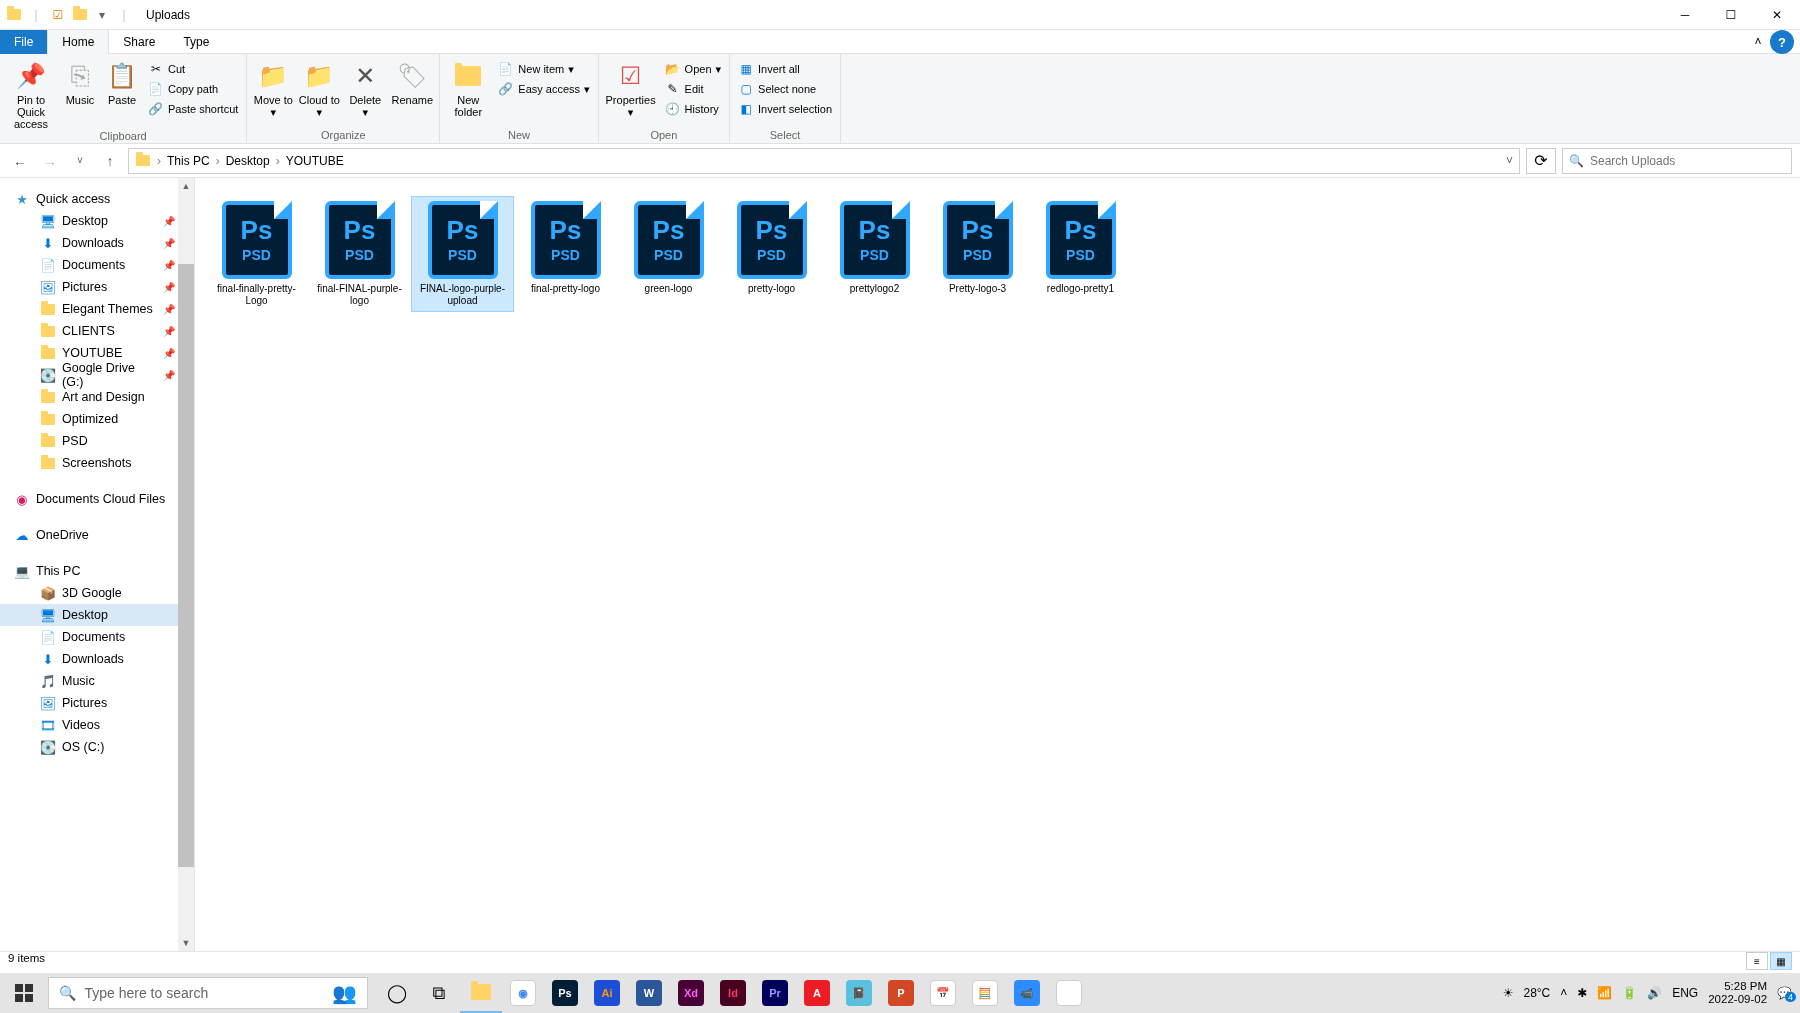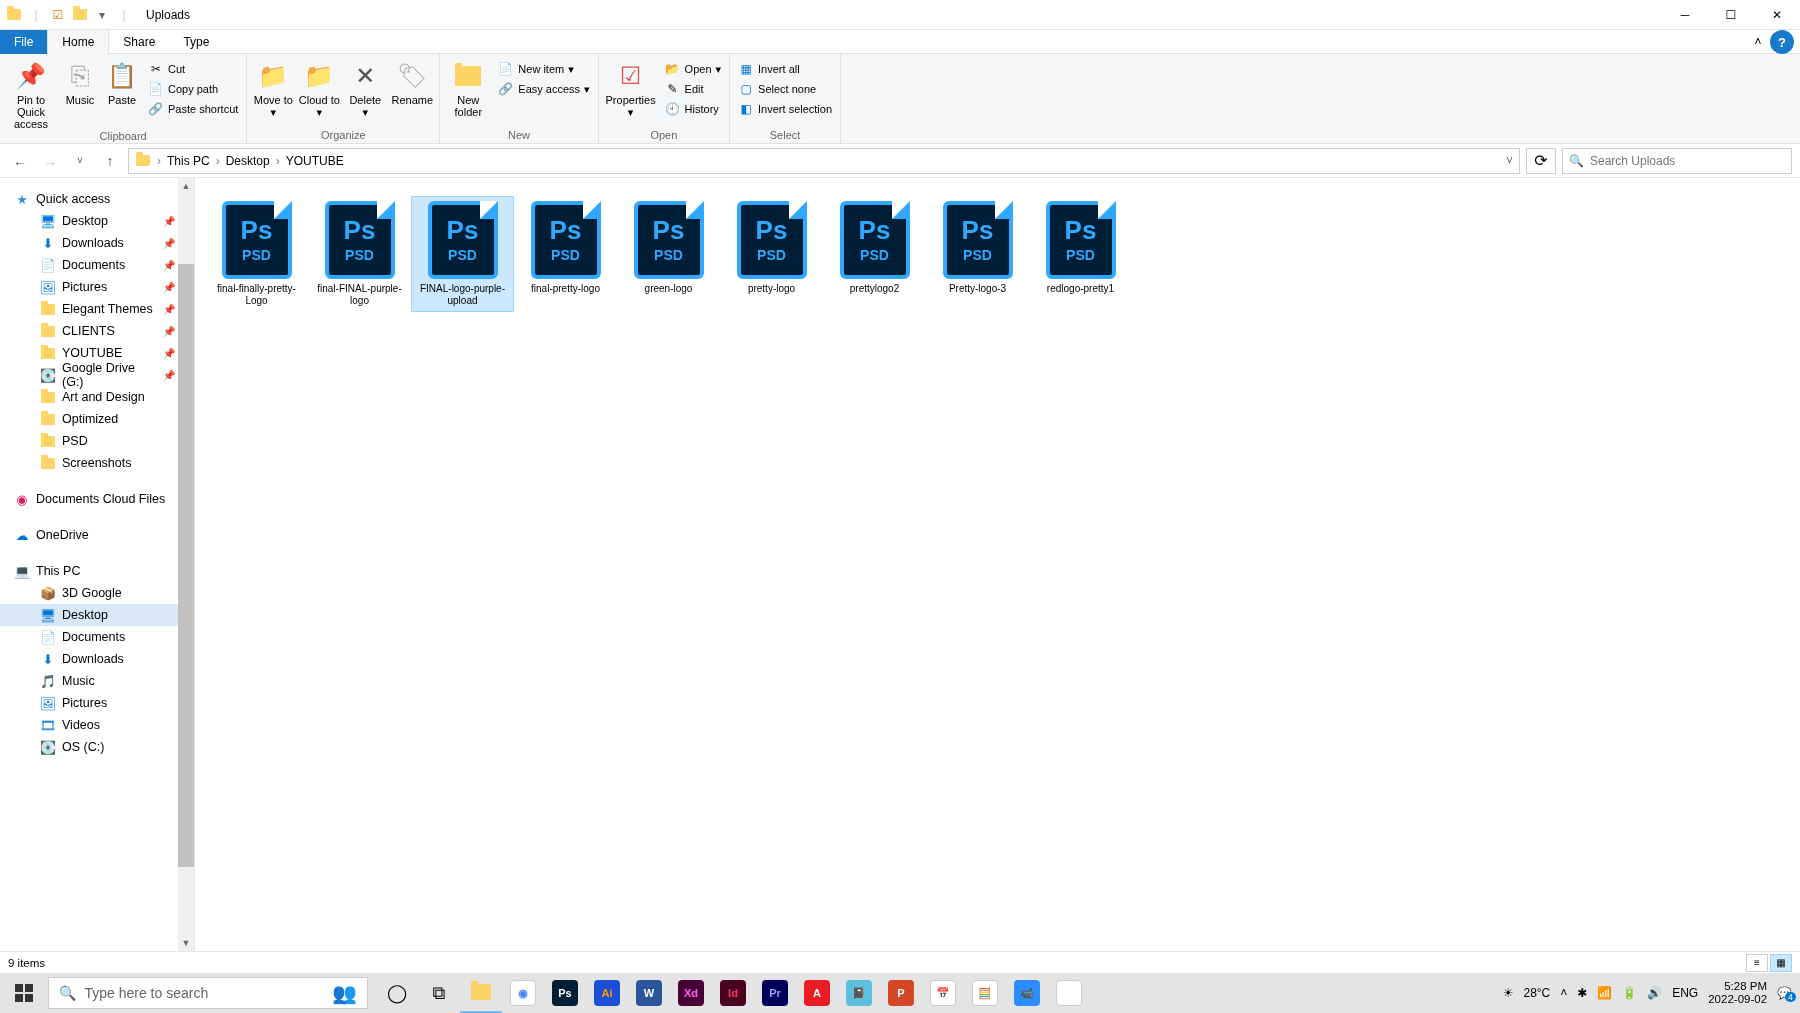--- a/index.html
+++ b/index.html
@@ -65,21 +65,21 @@
 .file-item { width: 103px; display: flex; flex-direction: column; align-items: center; padding: 4px 2px; border: 1px solid transparent; cursor: pointer; }
 .file-item.selected { background: #cce8ff; border-color: #99d1ff; }
 .psd-icon { width: 70px; height: 78px; position: relative; background: #001e36; border: 4px solid #31a8ff; border-radius: 6px; display: flex; flex-direction: column; align-items: center; justify-content: center; }
 .psd-icon .corner { position: absolute; top: -4px; right: -4px; width: 18px; height: 18px; background: #fff; }
 .psd-icon .corner::after { content: ""; position: absolute; left: 0; bottom: 0; width: 0; height: 0; border-style: solid; border-width: 0 0 18px 18px; border-color: transparent transparent #31a8ff transparent; }
 .psd-icon .ps { font-size: 26px; font-weight: bold; color: #31a8ff; line-height: 1; }
 .psd-icon .psd { font-size: 14px; font-weight: bold; color: #31a8ff; margin-top: 4px; }
 .file-label { font-size: 10px; text-align: center; line-height: 1.2; margin-top: 4px; word-break: break-word; max-width: 100px; }
 
 
-.status-bar { height: 22px; border-top: 1px solid #e5e5e5; display: flex; align-items: center; font-size: 11.5px; padding: 0 8px; }
+.status-bar { height: 22px; border-top: 1px solid #e5e5e5; display: flex; align-items: flex-start; font-size: 11.5px; padding: 0 8px; }
 .status-right { margin-left: auto; display: flex; gap: 2px; }
 .view-btn { width: 22px; height: 18px; border: 1px solid #ccc; display: flex; align-items: center; justify-content: center; font-size: 10px; }
 .view-btn.active { background: #cce8ff; border-color: #99d1ff; }
 
 
 .taskbar { height: 40px; background: #e4e4e4; display: flex; align-items: center; }
 .start-btn { width: 48px; height: 40px; display: flex; align-items: center; justify-content: center; }
 .search-tb { width: 320px; height: 32px; background: #fff; border: 1px solid #ccc; display: flex; align-items: center; padding: 0 10px; gap: 8px; font-size: 14px; color: #666; }
 .tb-icons { display: flex; gap: 0; margin-left: 8px; }
 .tb-icon { width: 42px; height: 40px; display: flex; align-items: center; justify-content: center; font-size: 18px; }

